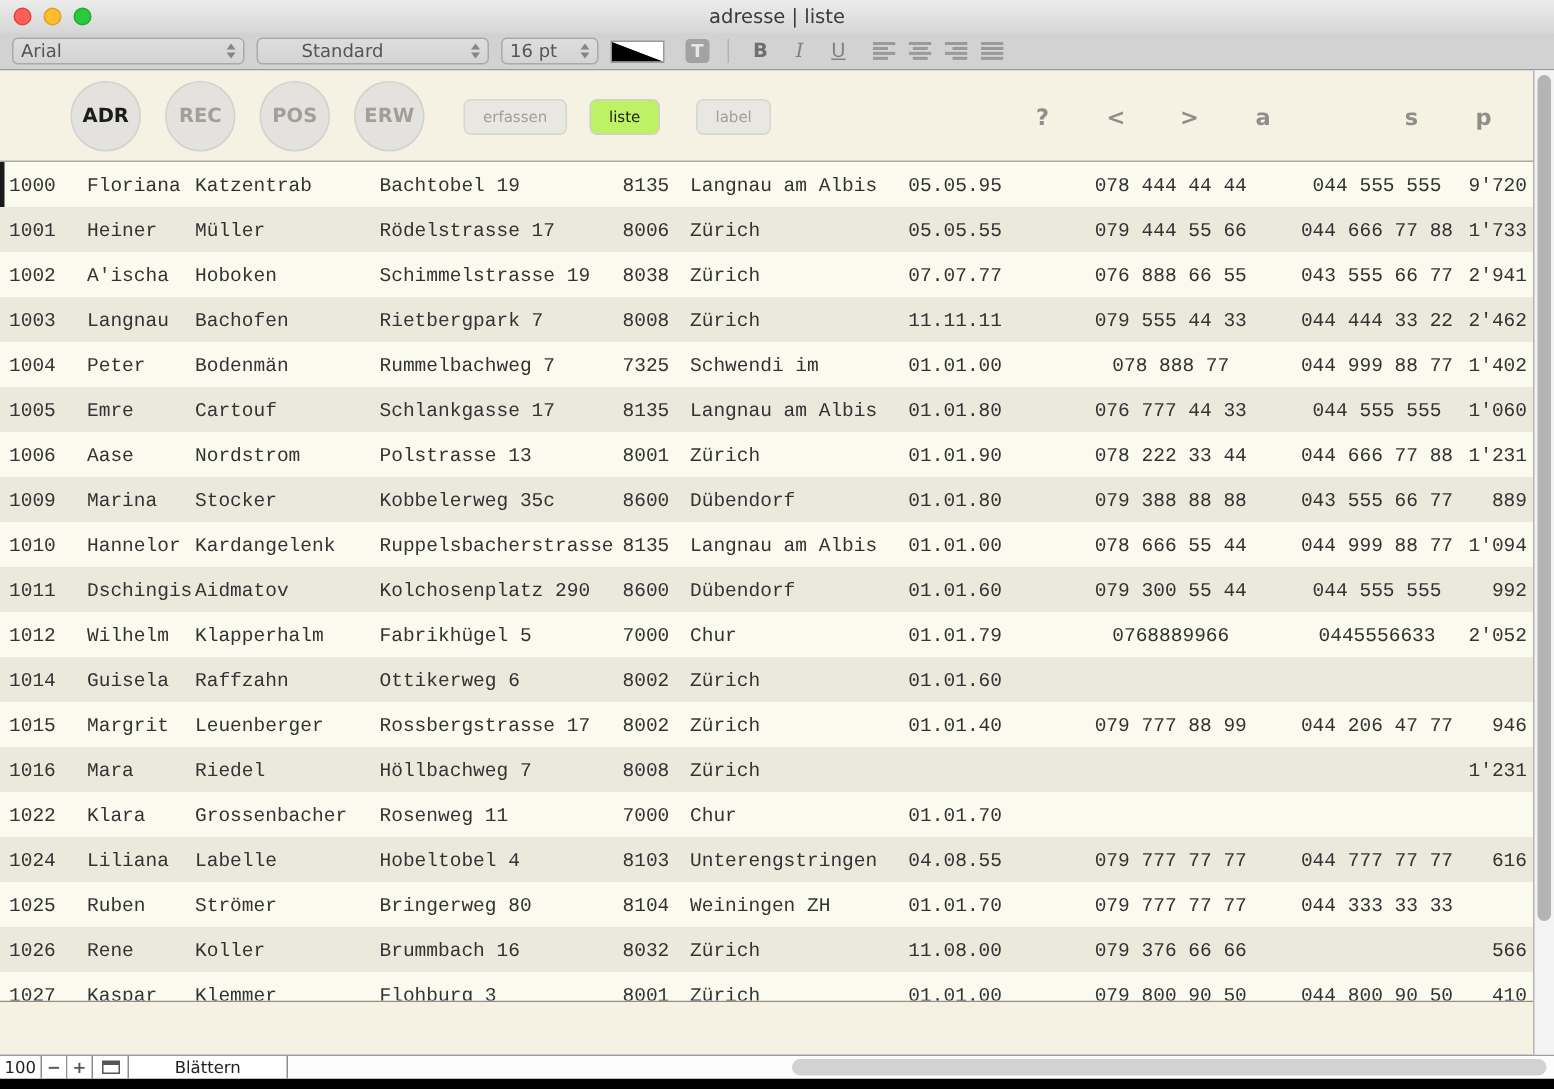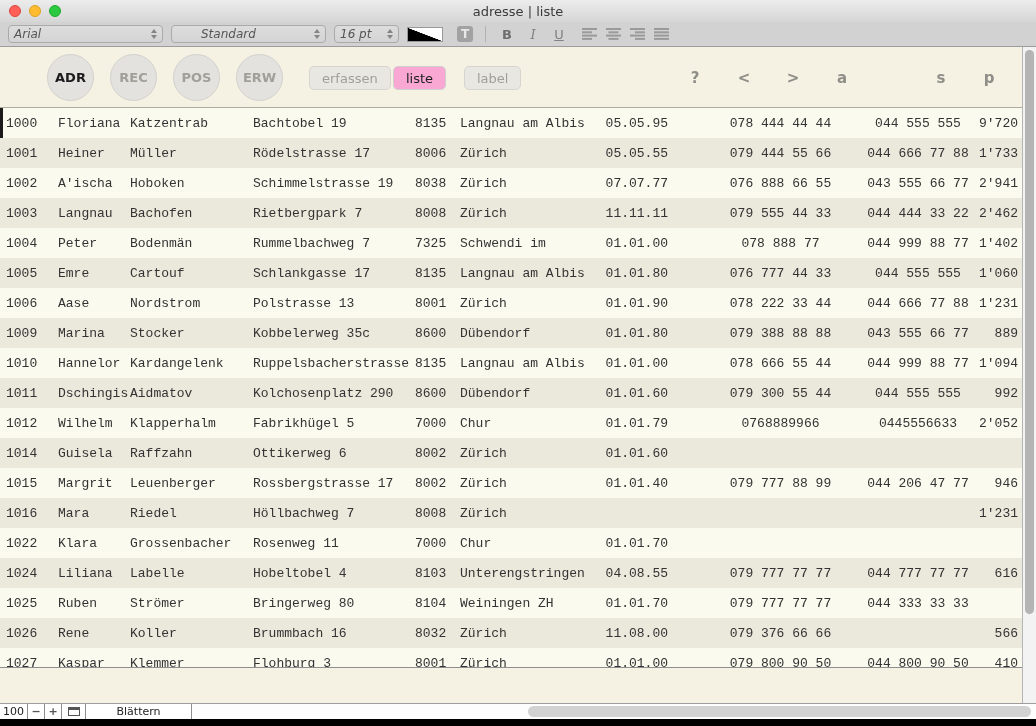--- a/index.html
+++ b/index.html
@@ -25,21 +25,21 @@
   }
   
   .fmt-toolbar {
     height: 25px; background: #d2d2d2; border-bottom: 1px solid #9c9c9c;
     display: flex; align-items: center; padding: 0 8px; gap: 8px;
   }
   .select {
     height: 18px; background: linear-gradient(#dddddd,#d4d4d4);
     border: 1px solid #aaaaaa; border-radius: 4px;
     display: flex; align-items: center; font-size: 12px; color: #555;
-    padding: 0 5px; justify-content: space-between; font-style: italic;
+    padding: 0 5px; justify-content: space-between;
   }
   .sel-font { width: 155px; }
   .sel-style { width: 155px; padding-left: 29px; }
   .sel-size { width: 65px; }
   .stepper { display: flex; flex-direction: column; align-items: center; margin-left: 4px; }
   .chev-up { width:0; height:0; border-left:3px solid transparent; border-right:3px solid transparent; border-bottom:4px solid #858585; margin-bottom:2px; }
   .chev-down { width:0; height:0; border-left:3px solid transparent; border-right:3px solid transparent; border-top:4px solid #858585; }
   .swatch {
     width: 36px; height: 15px; border: 1px solid #999;
     background: linear-gradient(to top right, #000 49%, #fff 51%);
@@ -68,23 +68,23 @@
     background: #e3e2df; border: 1px solid #d2d1cc;
     display: flex; align-items: center; justify-content: center;
     font-size: 13px; font-weight: bold; color: var(--inactive-text);
     top: 7px;
   }
   .circle-btn.active { color: var(--active-text); }
   .pill-btn {
     position: absolute; top: 19px; height: 24px; border-radius: 5px;
     background: #e8e7e2; border: 1px solid #d6d5d0;
     display: flex; align-items: center; justify-content: center;
-    font-size: 13px; color: var(--inactive-text); padding: 0 12px;
-  }
-  .pill-btn.active { background: #f9a8d4; border-color: #cfcfcf; color: var(--active-text); }
+    font-size: 10px; color: var(--inactive-text); padding: 0 12px;
+  }
+  .pill-btn.active { background: #bef264; border-color: #cfcfcf; color: var(--active-text); }
   .nav-glyph {
     position: absolute; top: 22px; width: 24px; text-align: center;
     font-size: 15px; font-weight: bold; color: #8f8e88;
   }
   
   .list { height: 559px; overflow: hidden; background: var(--row-light); }
   .list-bottom-line { height: 1px; background: #8e8e8e; }
   .row {
     position: relative; height: 30px; display: grid; align-items: center;
     grid-template-columns: 52px 72px 123px 162px 45px 140px 68px 195px 110px 1fr;

